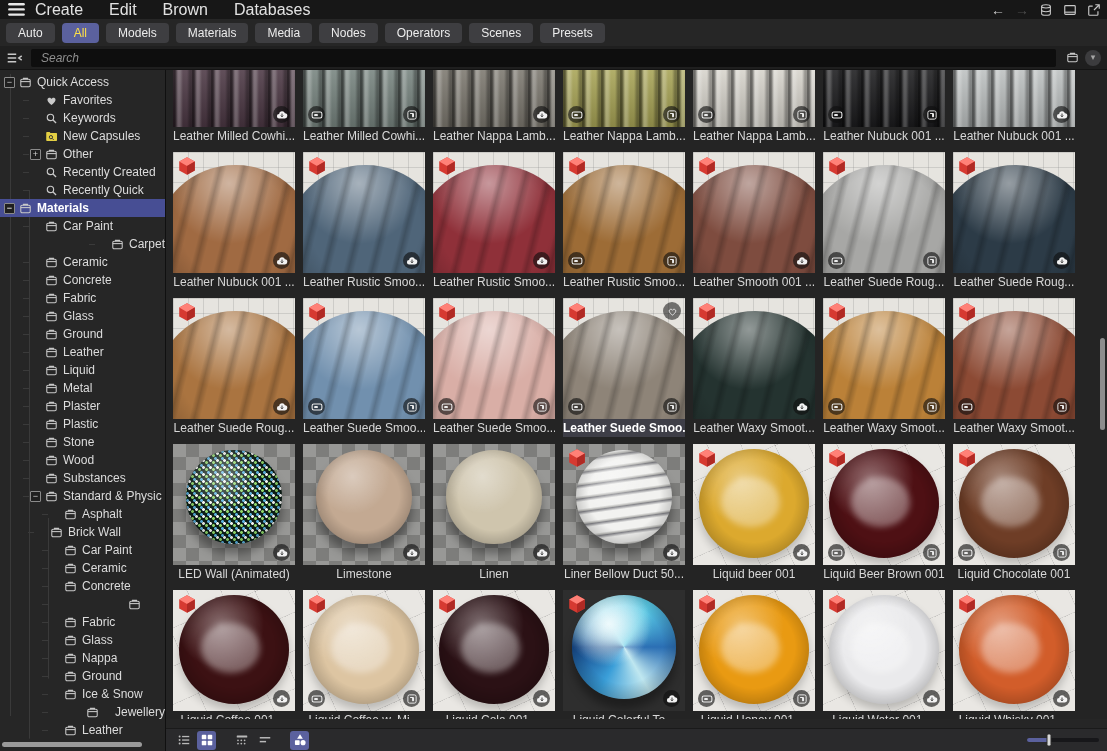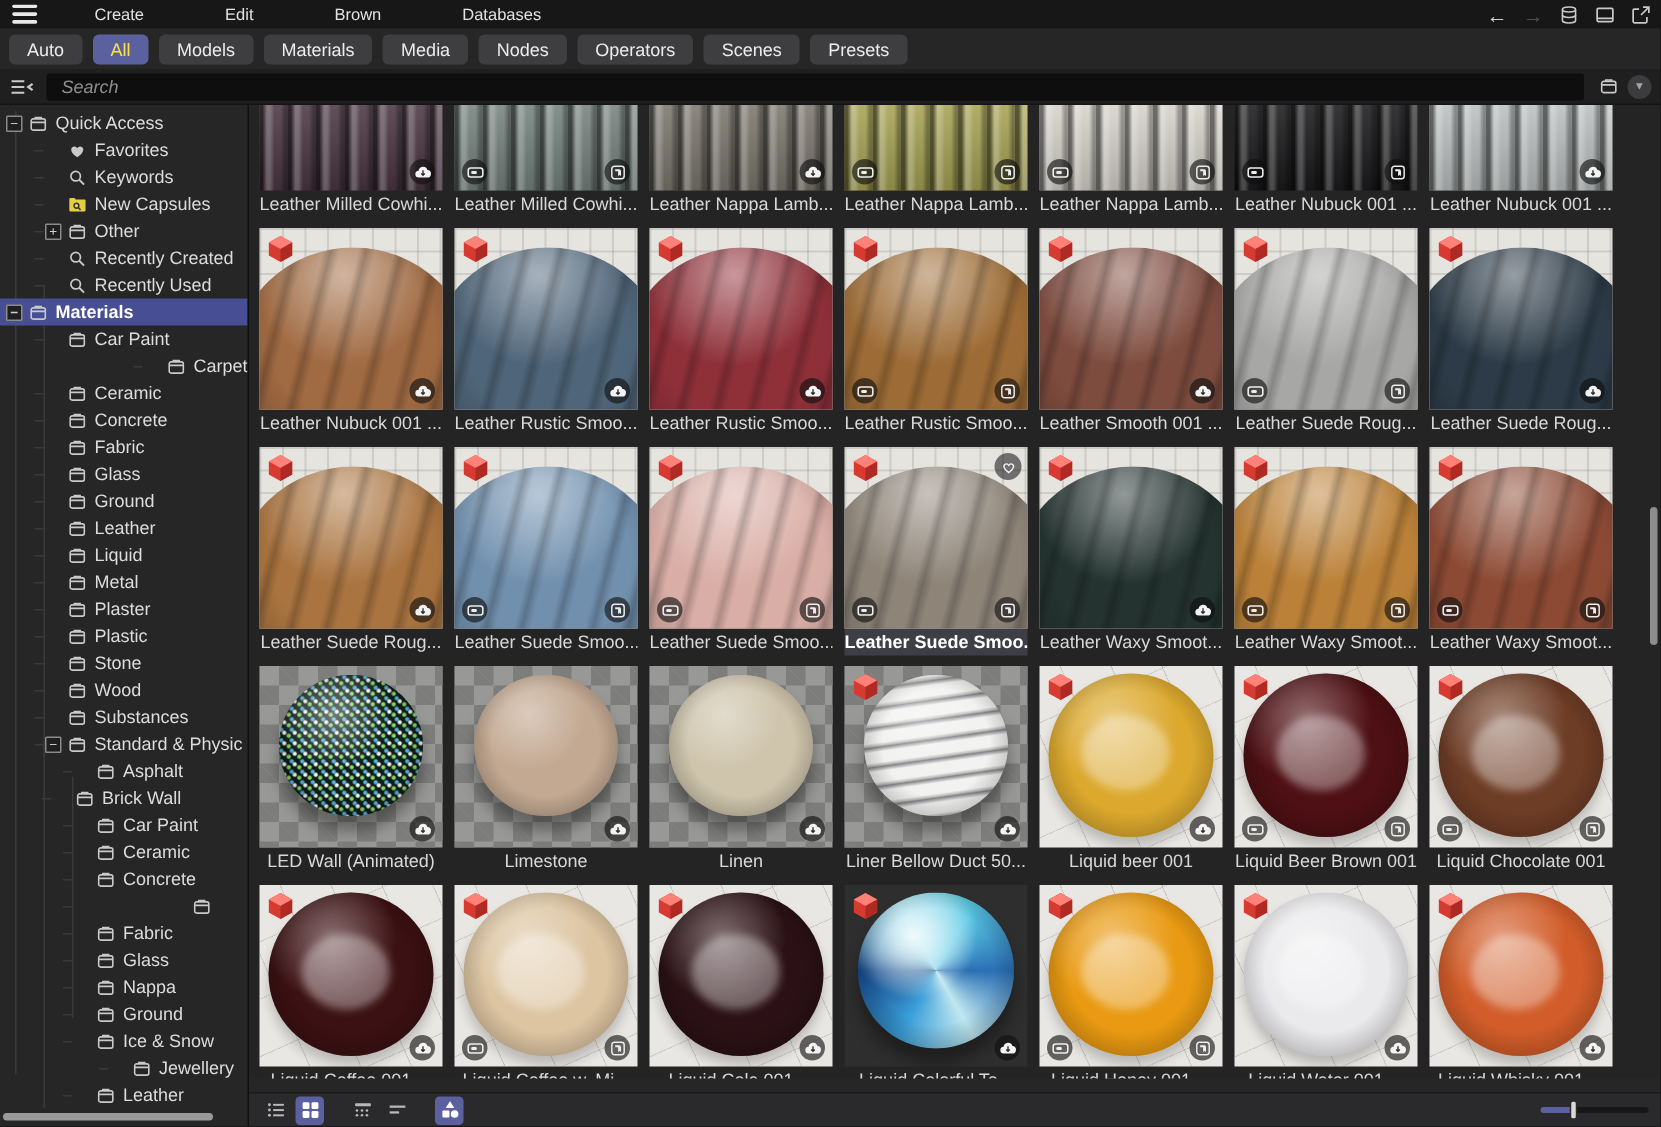--- a/index.html
+++ b/index.html
@@ -3,21 +3,21 @@
 <meta charset="utf-8">
 <style>
   html,body{margin:0;padding:0;background:#101010;}
   *{box-sizing:border-box;font-family:"Liberation Sans",sans-serif;}
   .app{position:relative;width:1107px;height:751px;background:#262626;overflow:hidden;color:#ddd;}
 
   
   .menubar{height:19px;background:#171717;display:flex;align-items:center;padding:0 6px;}
   .hamburger{display:flex;align-items:center;margin:0 10px 0 2px;}
   .menu-items{display:flex;gap:26px;}
-  .menu-item{font-size:11px;color:#e2e2e2;cursor:default;margin-left:28px;}
+  .menu-item{font-size:16px;color:#e2e2e2;cursor:default;}
   .win-actions{margin-left:auto;display:flex;align-items:center;gap:10px;}
   .nav-arrow{font-size:14px;line-height:14px;color:#cfcfcf;}
   .nav-arrow.dim{color:#4d4d4d;}
   .win-actions .wicon{display:flex;align-items:center;}
 
   
   .tabbar{height:27px;background:#262626;display:flex;align-items:center;gap:7px;padding:0 6px;}
   .tab{background:#3e3e41;color:#ececec;font-size:12px;padding:3px 12px;border-radius:4px;cursor:default;}
   .tab.active{background:var(--accent,#5b619e);color:#fde047;}
 
@@ -274,21 +274,21 @@
           </div>
           <div class="tree-row" style="padding-left: 23px;">
             <span class="tick"></span>
             <span class="exp-spacer"></span>
             <span class="tree-icon">
               <svg viewBox="0 0 16 16" width="13" height="13">
                 <circle cx="6.7" cy="6.7" r="3.9" fill="none" stroke="#c9c9c9" stroke-width="1.4"></circle>
                 <path d="M9.6 9.6l4 4" stroke="#c9c9c9" stroke-width="1.6"></path>
               </svg>
             </span>
-            <span class="tree-label">Recently Used</span>
+            <span class="tree-label">Recently Quick</span>
           </div>
           <div class="tree-row selected" style="padding-left: 4px;">
             <span class="expander">−</span>
             <span class="tree-icon">
               <svg viewBox="0 0 16 16" width="13" height="13">
                 <g fill="none" stroke="#c9c9c9" stroke-width="1.3">
                   <path d="M5.6 4V2.9h4.8V4"></path>
                   <rect x="2.2" y="4" width="11.6" height="9.2" rx="1.6"></rect>
                   <path d="M2.2 6.9h11.6"></path>
                 </g>
@@ -667,21 +667,21 @@
               <svg viewBox="0 0 16 16" width="13" height="13">
                 <g fill="none" stroke="#c9c9c9" stroke-width="1.3">
                   <path d="M5.6 4V2.9h4.8V4"></path>
                   <rect x="2.2" y="4" width="11.6" height="9.2" rx="1.6"></rect>
                   <path d="M2.2 6.9h11.6"></path>
                 </g>
               </svg>
             </span>
             <span class="tree-label">Ice &amp; Snow</span>
           </div>
-          <div class="tree-row" style="padding-left: 66px;">
+          <div class="tree-row" style="padding-left: 42px; justify-content: space-between;">
             <span class="tick"></span>
             <span class="exp-spacer"></span>
             <span class="tree-icon">
               <svg viewBox="0 0 16 16" width="13" height="13">
                 <g fill="none" stroke="#c9c9c9" stroke-width="1.3">
                   <path d="M5.6 4V2.9h4.8V4"></path>
                   <rect x="2.2" y="4" width="11.6" height="9.2" rx="1.6"></rect>
                   <path d="M2.2 6.9h11.6"></path>
                 </g>
               </svg>

